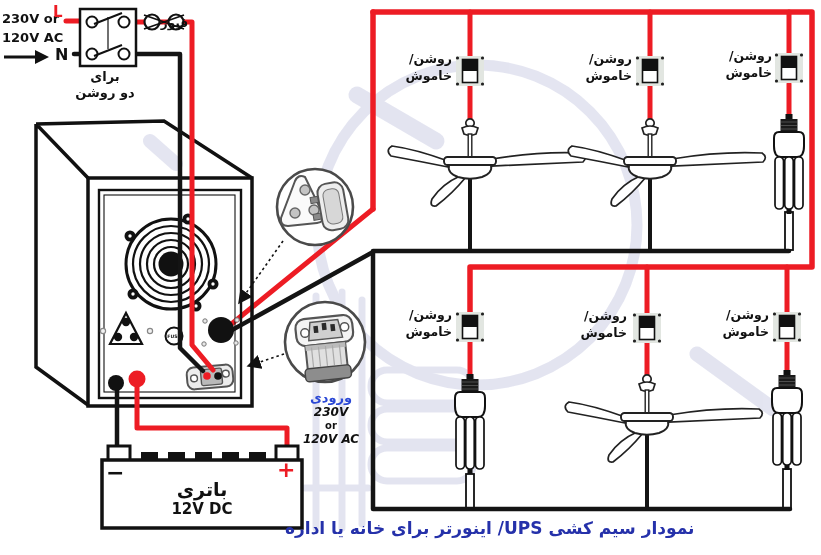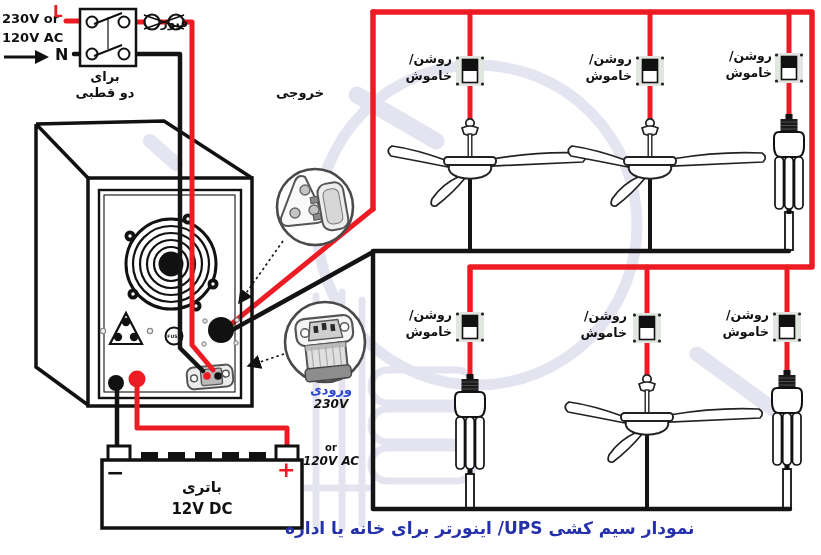--- a/index.html
+++ b/index.html
@@ -14,27 +14,27 @@
   .rtl{direction:rtl;}
   .ac-lines{left:2px;top:9px;width:60px;font-size:13px;font-weight:700;line-height:19px;}
   .lbl-L{left:53px;top:3px;font-size:15px;font-weight:700;color:var(--live-wire);}
   .lbl-N{left:55px;top:45px;font-size:16px;font-weight:700;}
   .lbl-mainswitch{left:58px;top:69px;width:94px;text-align:center;font-size:13px;font-weight:700;line-height:16px;}
   .lbl-fuse{left:140px;top:16px;width:48px;text-align:right;font-size:12px;font-weight:700;}
   .lbl-out{left:236px;top:85px;width:128px;text-align:center;line-height:16px;}
   .lbl-out .l1{font-size:13px;font-weight:700;display:block;}
   .lbl-out .l2{font-size:12px;font-weight:700;display:block;direction:ltr;}
   .lbl-out .l3{font-size:11px;font-weight:700;display:block;direction:ltr;}
-  .lbl-in{left:293px;top:382px;width:76px;text-align:center;}
+  .lbl-in{left:293px;top:390px;width:76px;text-align:center;}
   .lbl-in .l1{font-size:13px;font-weight:700;display:block;color:var(--input-title);line-height:15px;}
   .lbl-in .l2,.lbl-in .l4{font-size:12px;font-weight:700;display:block;direction:ltr;line-height:15px;font-style:italic;}
-  .lbl-in .l3{font-size:10px;font-weight:700;display:block;direction:ltr;line-height:12px;margin-top:30px;}
+  .lbl-in .l3{font-size:10px;font-weight:700;display:block;direction:ltr;line-height:12px;}
   .onoff{position:absolute;width:66px;font-size:12.5px;font-weight:700;
          line-height:16.5px;direction:rtl;}
-  .bat-name{left:152px;top:478px;width:100px;text-align:center;font-size:15px;font-weight:700;}
+  .bat-name{left:152px;top:478px;width:100px;text-align:center;font-size:19px;font-weight:700;}
   .bat-v{left:152px;top:500px;width:100px;text-align:center;font-size:15px;font-weight:700;direction:ltr;}
   .bat-minus{left:106px;top:460px;font-size:22px;font-weight:700;}
   .bat-plus{left:277px;top:457px;font-size:22px;font-weight:700;color:var(--live-wire);}
   .caption{right:4px;top:518px;width:532px;text-align:left;font-size:17px;font-weight:700;
            color:var(--caption-text);direction:rtl;}
   
   .wl{stroke:var(--live-wire);fill:none;stroke-linecap:round;stroke-linejoin:round;}
   .wn{stroke:var(--neutral-wire);fill:none;stroke-linecap:round;stroke-linejoin:round;}
   .ln{stroke:#111;fill:none;}
   .wm{stroke:var(--watermark);fill:none;stroke-linecap:round;}
@@ -271,26 +271,25 @@
 </svg>
 
 <div class="lbl ac-lines">
   <span style="display:block">230V or</span>
   <span style="display:block">120V AC</span>
 </div>
 <div class="lbl lbl-L">L</div>
 <div class="lbl lbl-N">N</div>
 <div class="lbl lbl-mainswitch rtl">
   <span style="display:block">برای</span>
-  <span style="display:block">دو قطبی</span>
+  <span style="display:block">دو روشن</span>
 </div>
 <div class="lbl lbl-fuse rtl">فیوز</div>
 
 <div class="lbl lbl-out rtl">
-  <span class="l1">خروجی</span>
 </div>
 
 <div class="lbl lbl-in rtl">
   <span class="l1">ورودی</span>
   <span class="l2">230V</span>
   <span class="l3">or</span>
   <span class="l4">120V AC</span>
 </div>
 
 <div class="lbl bat-minus">−</div>

